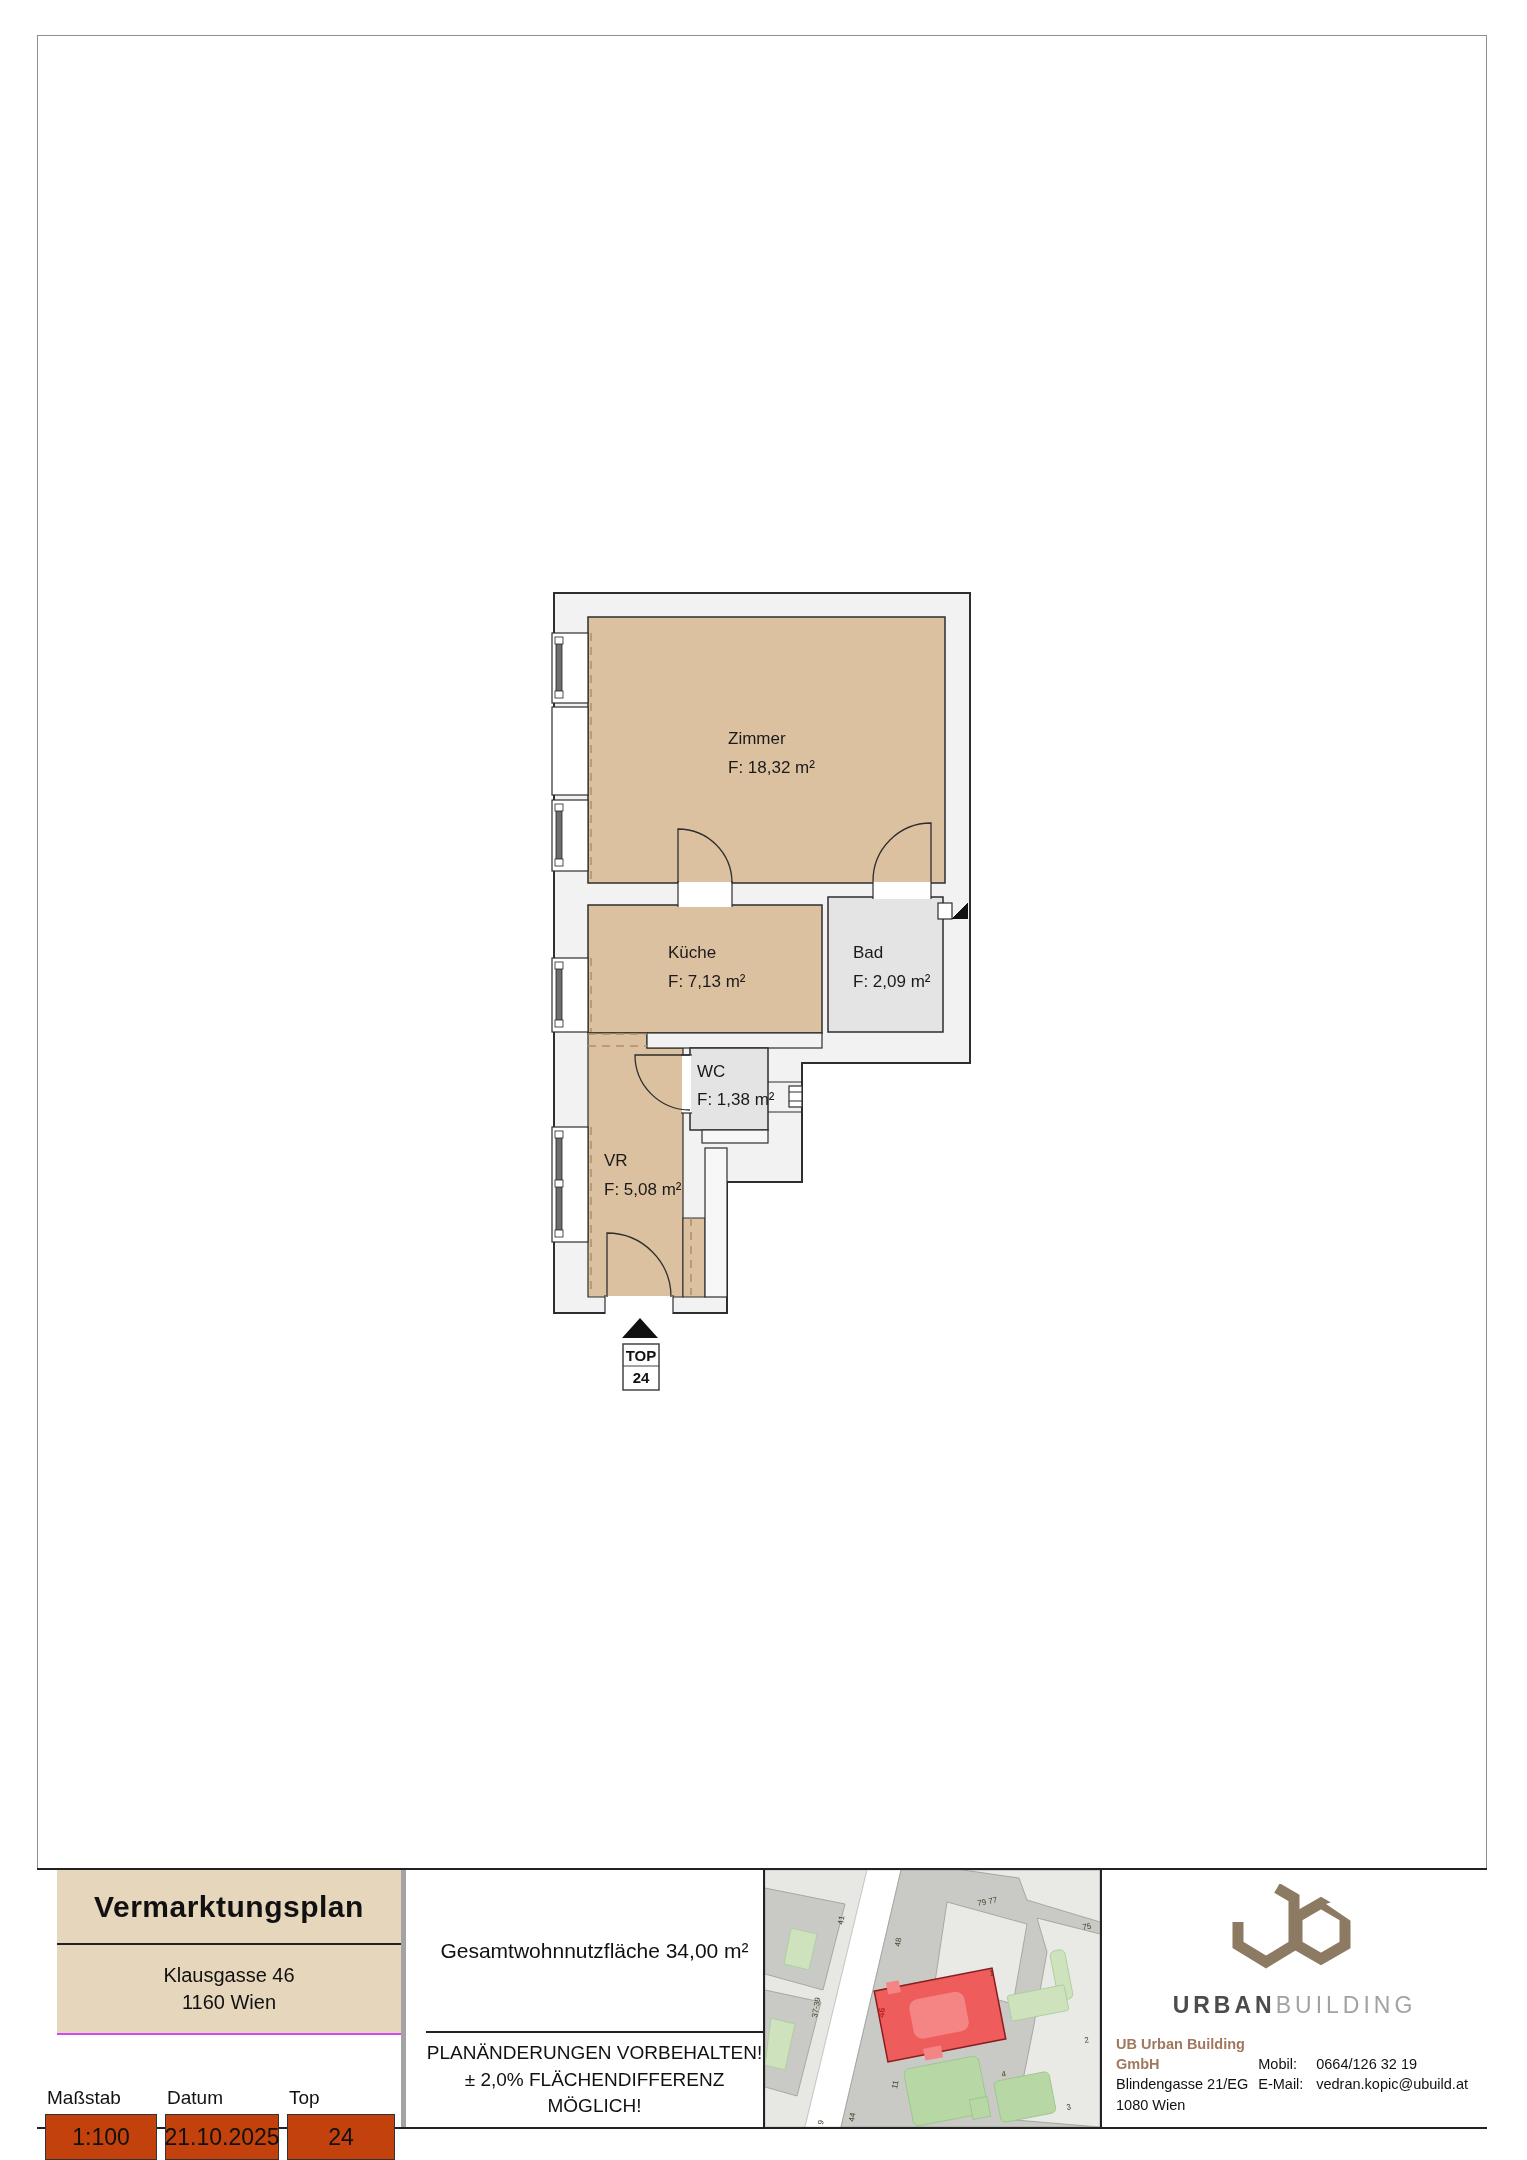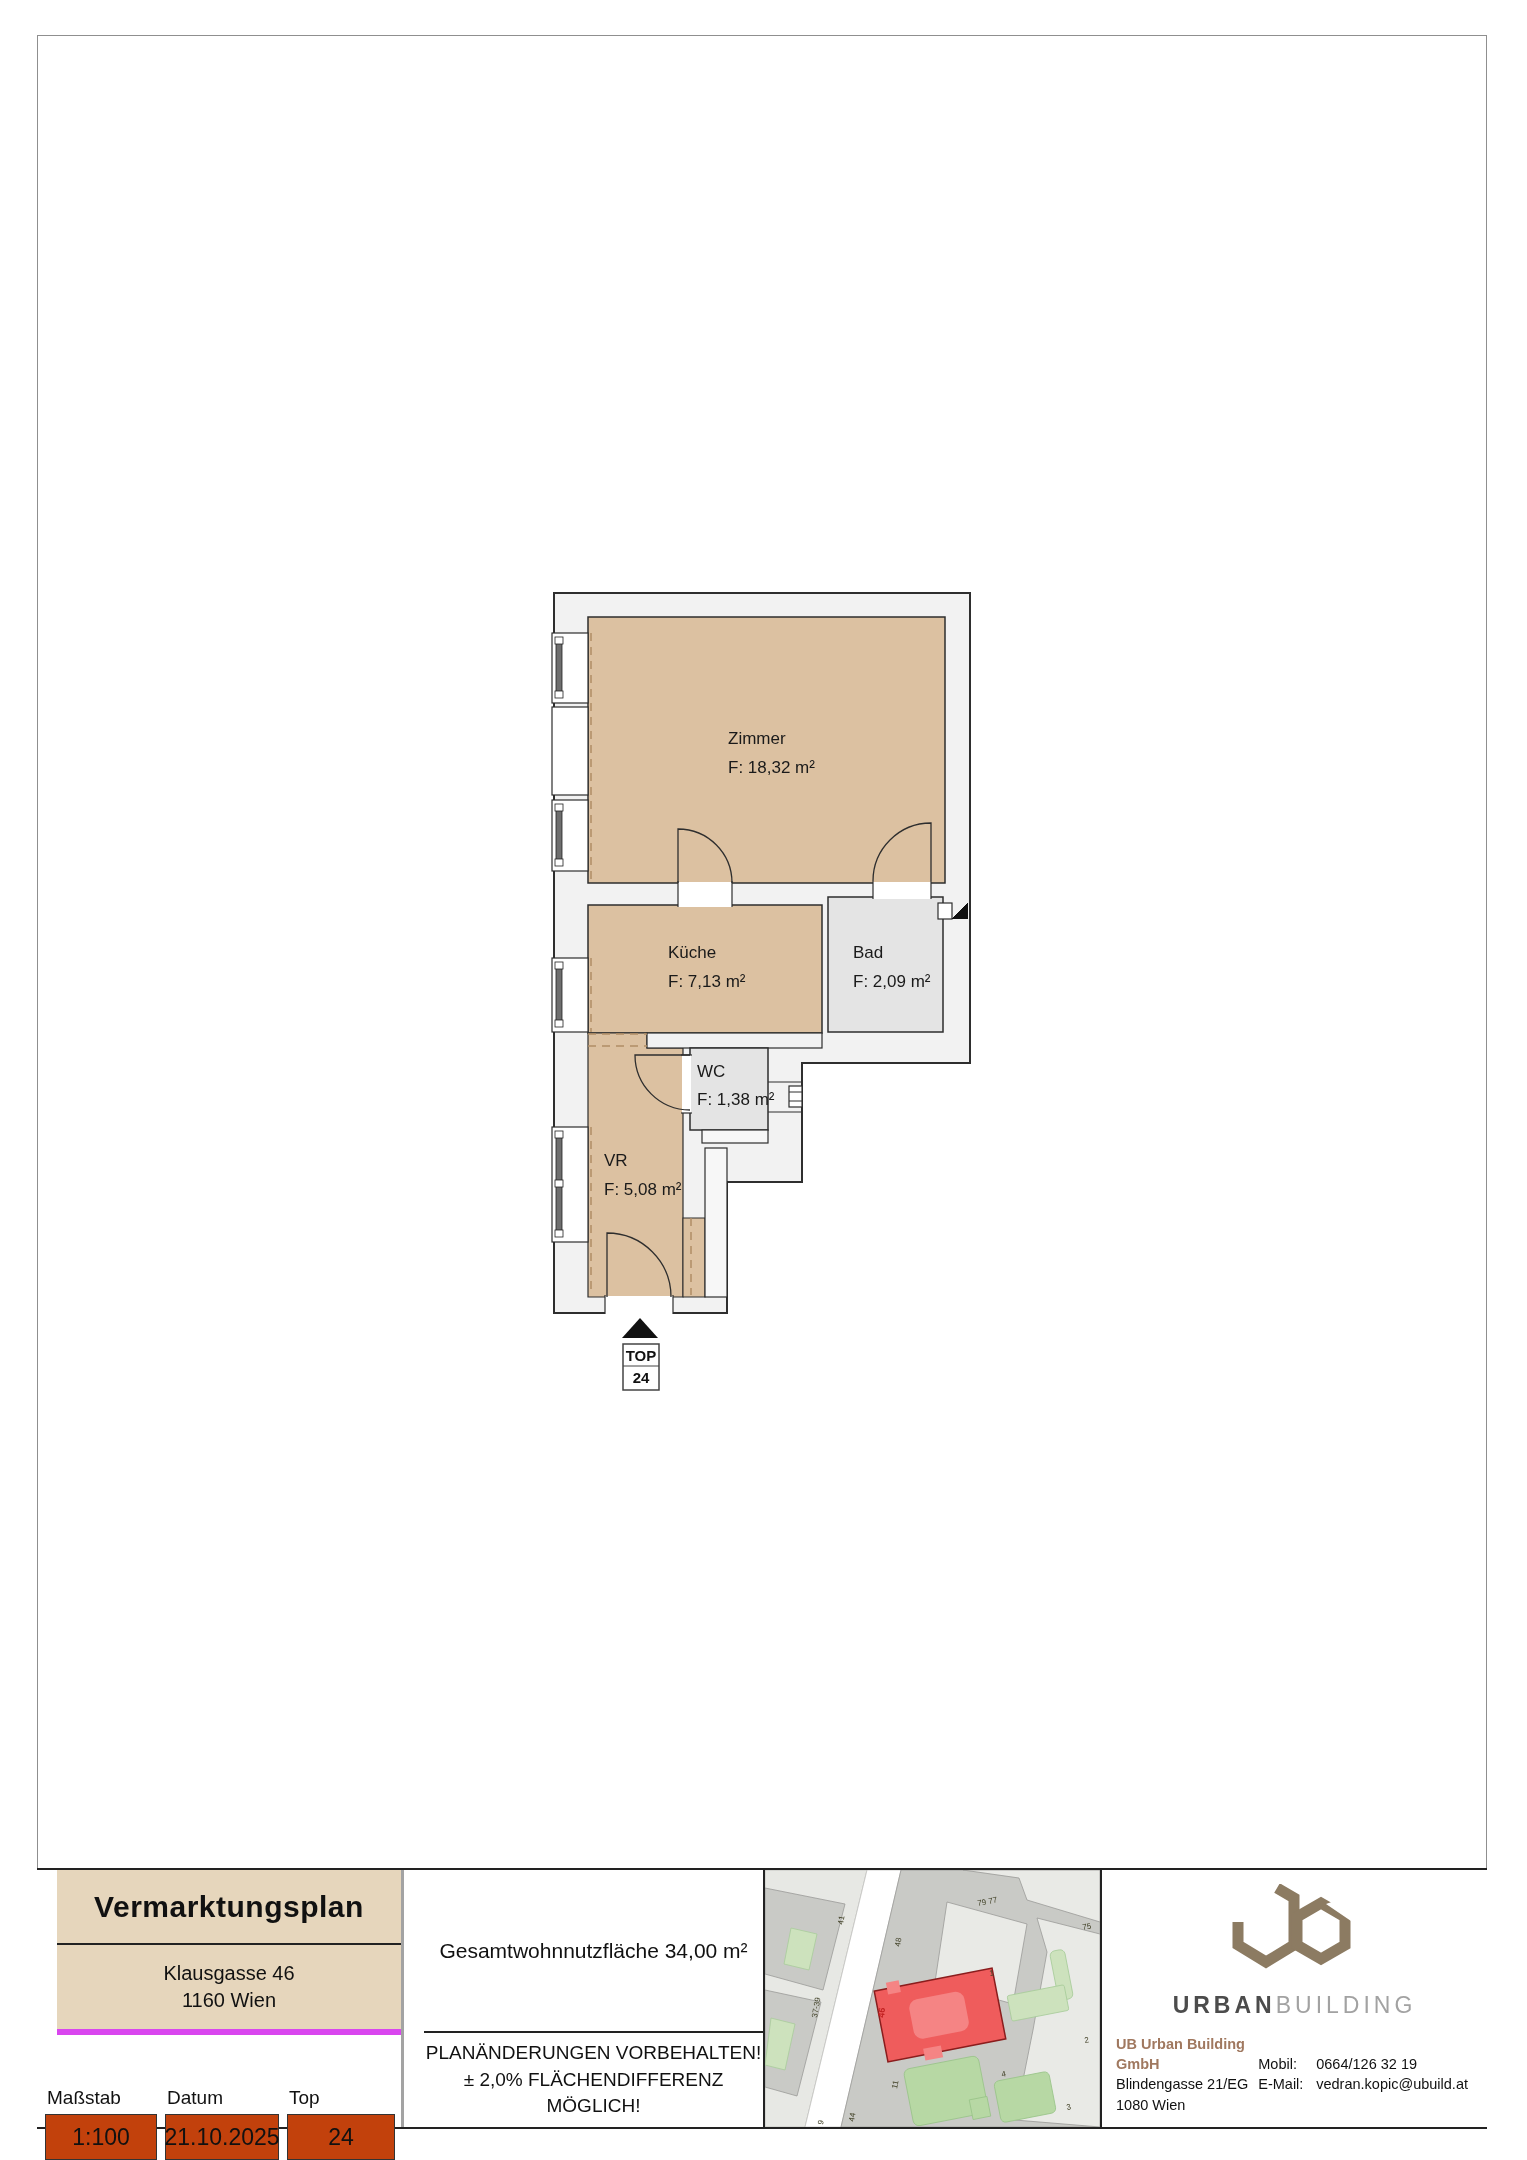--- a/index.html
+++ b/index.html
@@ -8,27 +8,27 @@
   .page-frame{position:absolute;left:37px;top:35px;width:1450px;height:2092px;
         border:1.5px solid #8f8f8f;box-sizing:border-box;}
   
   .plan-svg{position:absolute;left:0;top:0;}
   .room-label{font-size:17px;fill:#1a1a1a;}
   
   .tblock{position:absolute;left:37px;top:1868px;width:1450px;height:261px;
         border-top:2px solid #222;border-bottom:2px solid #222;box-sizing:border-box;background:#fff;}
   .col{position:absolute;top:0;height:100%;box-sizing:border-box;}
   .col1{left:0;width:364px;}
-  .col2{left:364px;width:364px;border-left:3px solid #a3a3a3;border-right:2px solid #222;}
+  .col2{left:364px;width:364px;border-left:5px solid #a3a3a3;border-right:2px solid #222;}
   .col3{left:728px;width:335px;}
   .col4{left:1063px;width:387px;border-left:2px solid #222;}
   .cell{box-sizing:border-box;display:flex;align-items:center;justify-content:center;text-align:center;margin-left:20px;}
   .cell-title{height:75px;background:#e6d6bc;border-bottom:2px solid #222;
         font-size:30px;font-weight:bold;letter-spacing:.5px;}
-  .cell-address{height:90px;background:#e6d6bc;border-bottom:6px solid #d946ef;
+  .cell-address{height:90px;background:#e6d6bc;border-bottom:2px solid #d946ef;
         font-size:20px;line-height:1.35;}
   .cell-meta{height:92px;background:#fff;position:relative;}
   .field{position:absolute;top:6px;}
   .field .flabel{font-size:19px;color:#111;display:block;margin-bottom:5px;padding-left:2px;text-align:left;margin-top:46px;}
   .field .fbox{border:1.5px solid #333;height:44px;display:flex;align-items:center;justify-content:center;
         font-size:23px;background:#c2410c;}
   .f1{left:8px;width:112px;}
   .f2{left:128px;width:114px;}
   .f3{left:250px;width:108px;}
   .cell-total{height:163px;border-bottom:2px solid #222;font-size:21px;}

